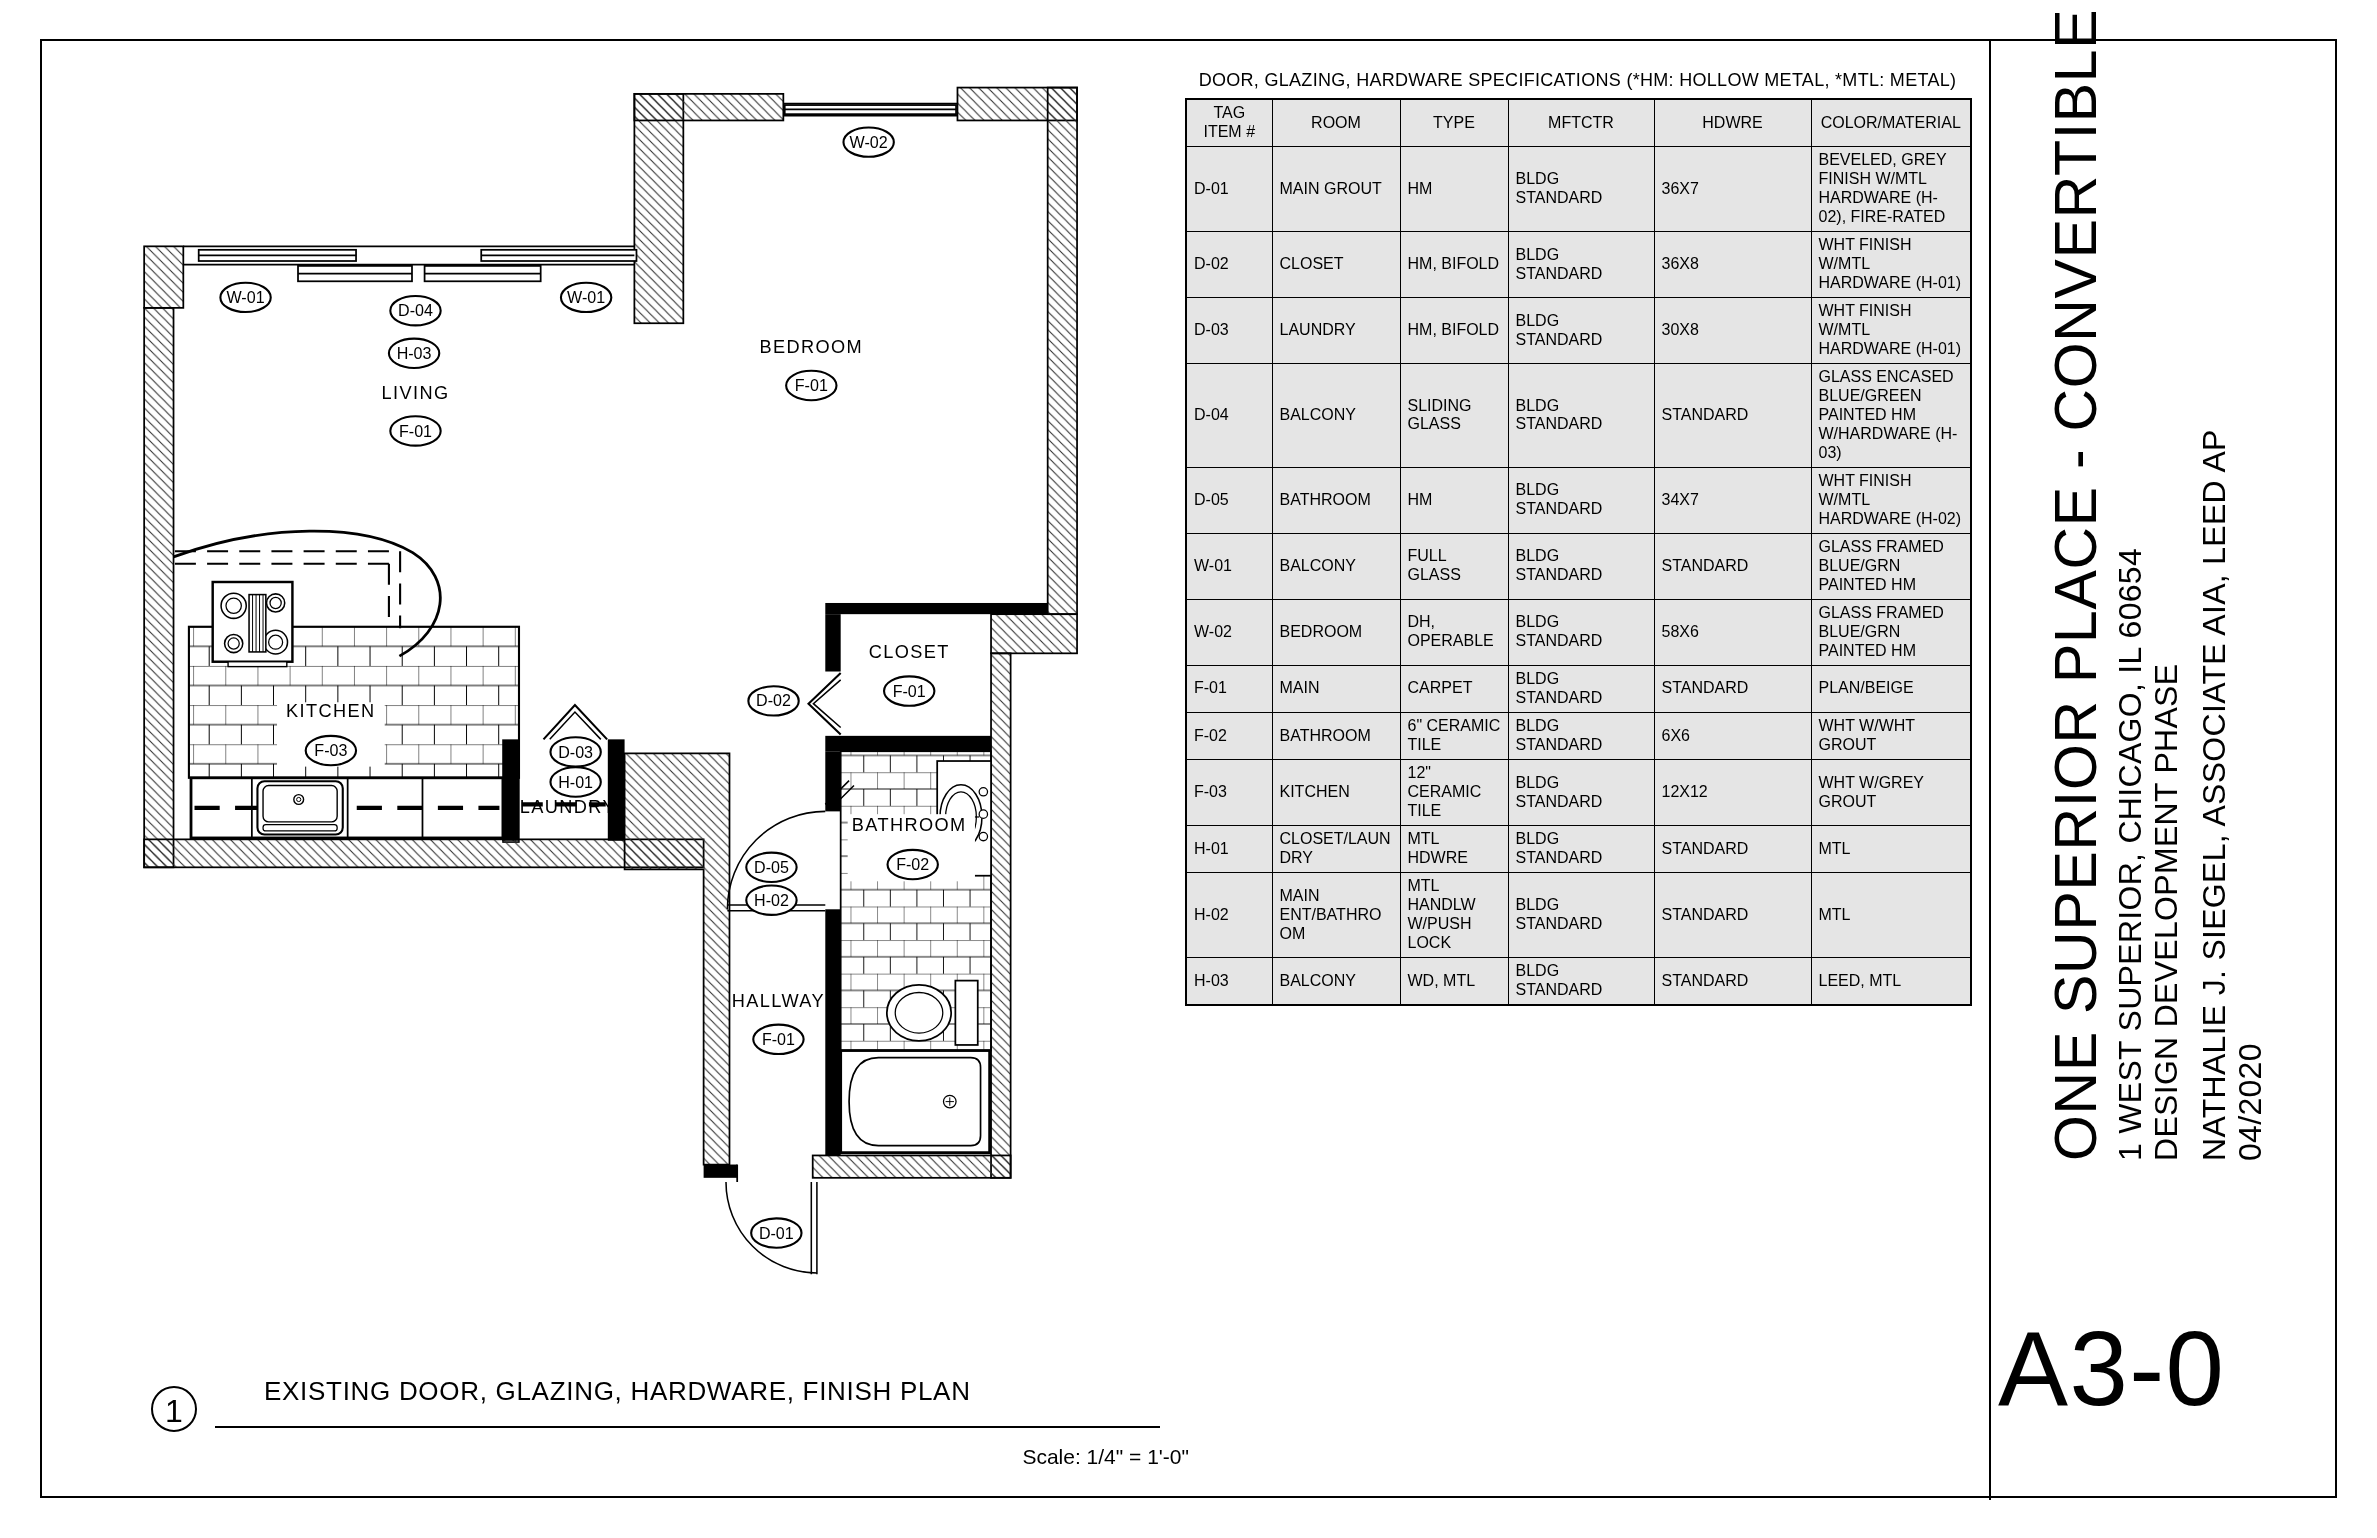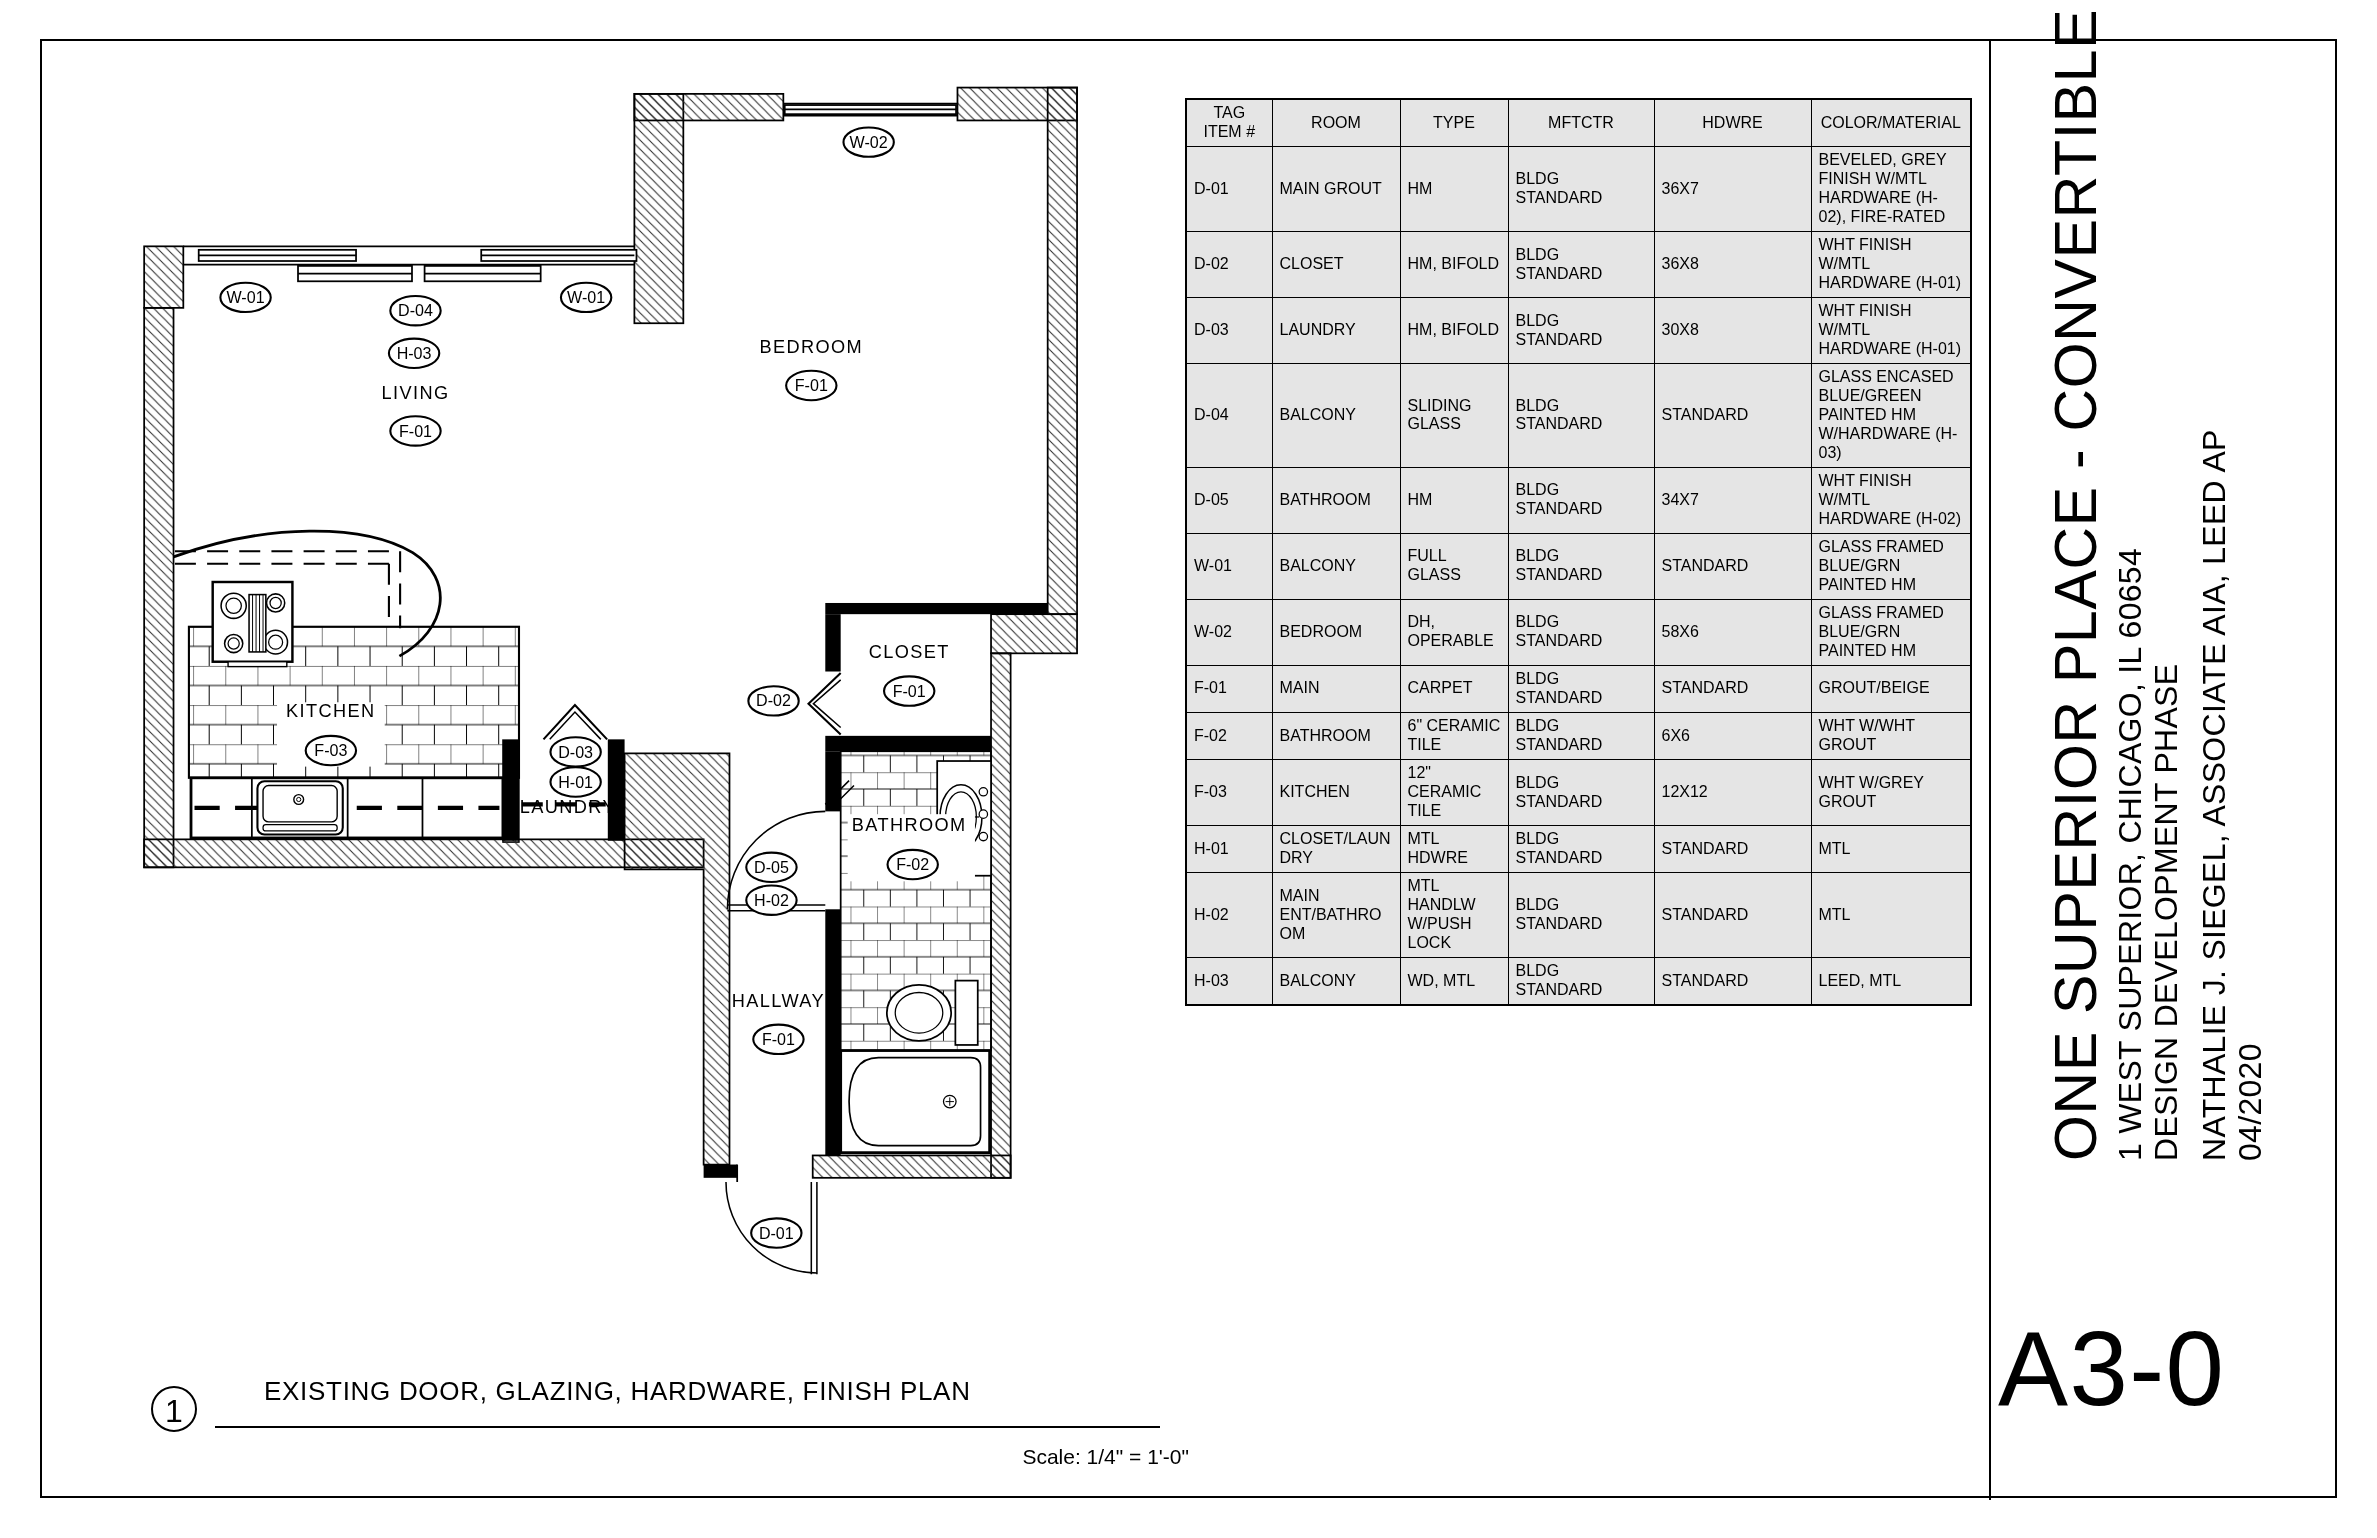--- a/index.html
+++ b/index.html
@@ -235,20 +235,21 @@
         <text x="1103" y="1248" class="tag-label">D-05</text>
         <ellipse cx="1103" cy="1287" rx="36" ry="21" class="tag-oval"></ellipse>
         <text x="1103" y="1295" class="tag-label">H-02</text>
         <ellipse cx="1113" cy="1486" rx="36" ry="21" class="tag-oval"></ellipse>
         <text x="1113" y="1494" class="tag-label">F-01</text>
         <ellipse cx="1110" cy="1763" rx="36" ry="21" class="tag-oval"></ellipse>
         <text x="1110" y="1771" class="tag-label">D-01</text>
       </g>
   </svg>
 
+  <div class="spec-title">DOOR, GLAZING, HARDWARE SPECIFICATIONS (*HM: HOLLOW METAL, *MTL: METAL)</div>
   <table class="spec">
     <colgroup>
       <col style="width:86px">
         <col style="width:128px">
         <col style="width:108px">
       <col style="width:146px">
         <col style="width:157px">
         <col style="width:160px">
     </colgroup>
     <thead>
@@ -317,21 +318,21 @@
           <td>BLDG STANDARD</td>
           <td>58X6</td>
           <td>GLASS FRAMED BLUE/GRN PAINTED HM</td>
         </tr>
         <tr>
           <td>F-01</td>
           <td>MAIN</td>
           <td>CARPET</td>
           <td>BLDG STANDARD</td>
           <td>STANDARD</td>
-          <td>GROUT/BEIGE</td>
+          <td>PLAN/BEIGE</td>
         </tr>
         <tr>
           <td>F-02</td>
           <td>BATHROOM</td>
           <td>6" CERAMIC TILE</td>
           <td>BLDG STANDARD</td>
           <td>6X6</td>
           <td>WHT W/WHT GROUT</td>
         </tr>
         <tr>

